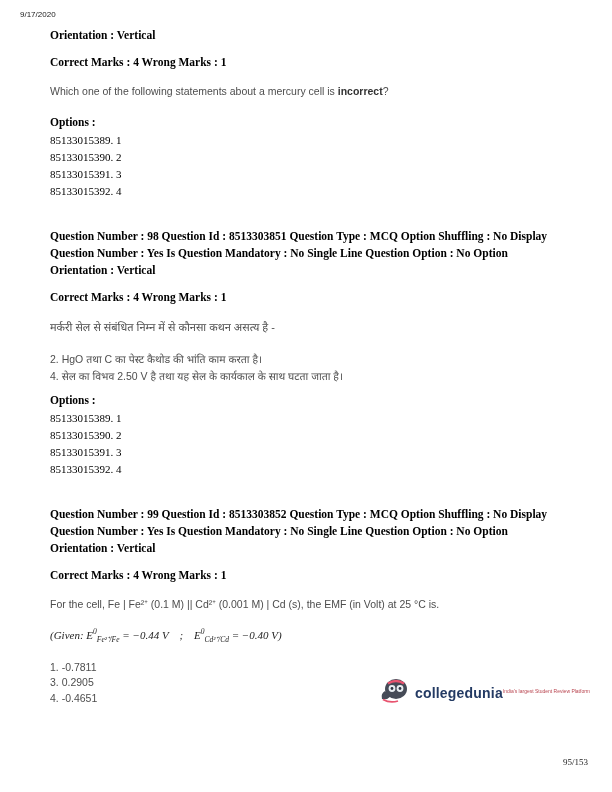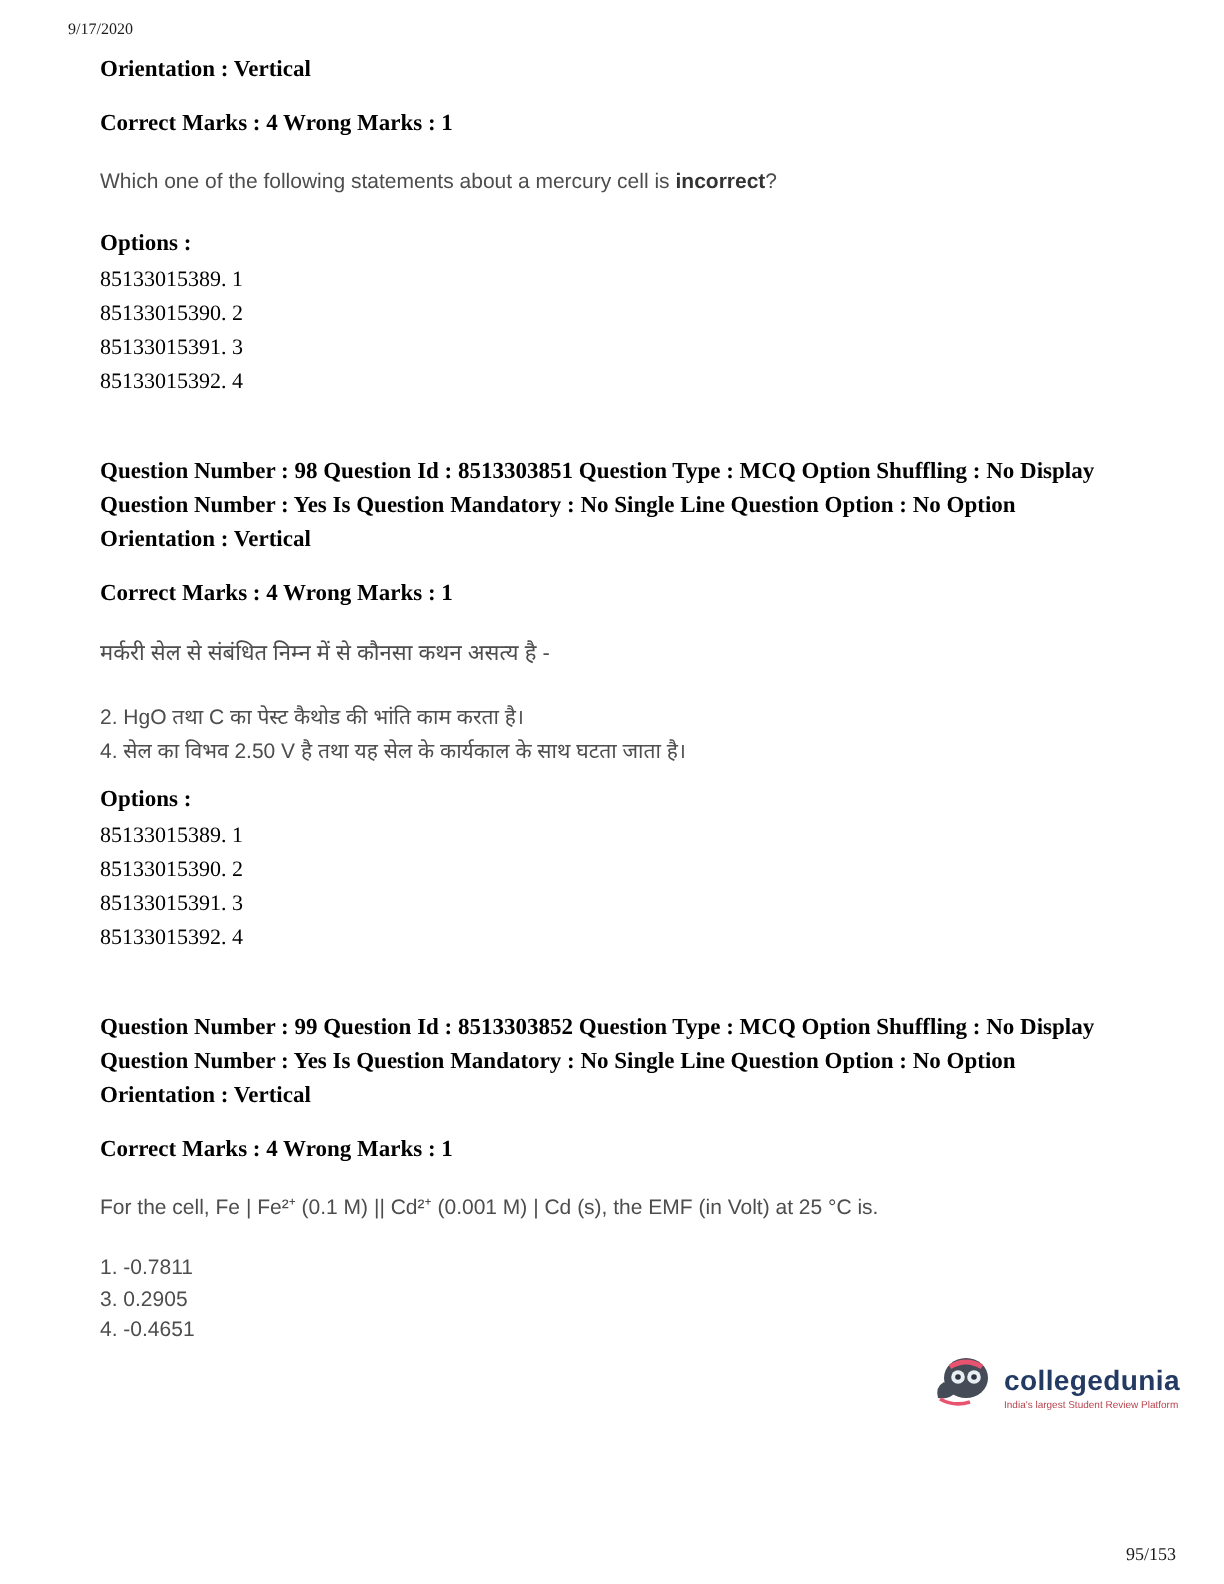--- a/index.html
+++ b/index.html
@@ -2,22 +2,22 @@
 <html><head>
 <meta charset="utf-8">
 <style>
   * { margin:0; padding:0; box-sizing:border-box; }
   html,body { background:#ffffff; }
   .page {
     position:relative; width:612px; height:792px; background:#fff;
     font-family:"Liberation Serif", serif; overflow:hidden;
   }
   .print-date {
-    position:absolute; top:10px; left:22px;
-    font-family:Liberation Serif, serif; font-size:8px; color:#1a1a1a;padding-left:12px;
+    position:absolute; top:10px; left:8px;
+    font-family:Liberation Sans, sans-serif; font-size:8px; color:#1a1a1a;padding-left:12px;
   }
   .content { position:absolute; top:27px; left:50px; right:28px; }
   .q-block { margin-top:28px; }
   .q-block.first { margin-top:0; }
   .meta-line, .marks-line, .options-label {
     font-weight:bold; font-size:11.5px; line-height:17px; color:#000;
   }
   .marks-line { margin-top:10px; }
   .q-text {
     font-family:"Liberation Sans", sans-serif; font-size:10.5px;
@@ -35,31 +35,31 @@
   .given {
     font-style:italic; font-size:11px; color:#222;
     margin:4px 0 16px; white-space:pre-wrap;
   }
   .given sup { font-size:7.5px; }
   .given sub { font-size:7.5px; }
   .brand {
     position:absolute; right:22px; top:678px;
     display:flex; align-items:center; gap:6px;
   }
-  .brand-text { display:flex; flex-direction:column; }
+  .brand-text { display:flex; flex-direction:row; }
   .brand-name {
     font-family:"Liberation Sans", sans-serif; font-weight:bold;
     font-size:14px; color:#233a63; letter-spacing:0.2px; line-height:15px;
   }
   .brand-tagline {
     font-family:"Liberation Sans", sans-serif; font-size:5px;
     color:#b8434e; margin-top:2px;
   }
   .page-number {
-    position:absolute; right:24px; bottom:10px;
+    position:absolute; right:24px; bottom:25px;
     font-size:9px; color:#1a1a1a;
   }
 </style>
 </head>
 <body>
 
 <div class="page">
 
   <div class="print-date">9/17/2020</div>
 
@@ -96,20 +96,21 @@
         <div class="option-id">85133015392. 4</div>
       </div>
     </section>
 
     <section class="q-block">
       <div class="meta-line">Question Number : 99 Question Id : 8513303852 Question Type : MCQ Option Shuffling : No Display</div>
       <div class="meta-line">Question Number : Yes Is Question Mandatory : No Single Line Question Option : No Option</div>
       <div class="meta-line">Orientation : Vertical</div>
       <div class="marks-line">Correct Marks : 4 Wrong Marks : 1</div>
       <div class="q-text">For the cell, Fe | Fe²⁺ (0.1 M) || Cd²⁺ (0.001 M) | Cd (s), the EMF (in Volt) at 25 °C is.</div>
+      <div class="given"><span>(Given: </span><span>E</span><sup>0</sup><sub>Fe²⁺/Fe</sub><span> = −0.44 V</span><span>    ;    </span><span>E</span><sup>0</sup><sub>Cd²⁺/Cd</sub><span> = −0.40 V</span><span>)</span></div>
       <div class="choices">
         <div class="choice">1. -0.7811</div>
         <div class="choice">3. 0.2905</div>
         <div class="choice">4. -0.4651</div>
       </div>
 
     </section>
 
   </div>
 

